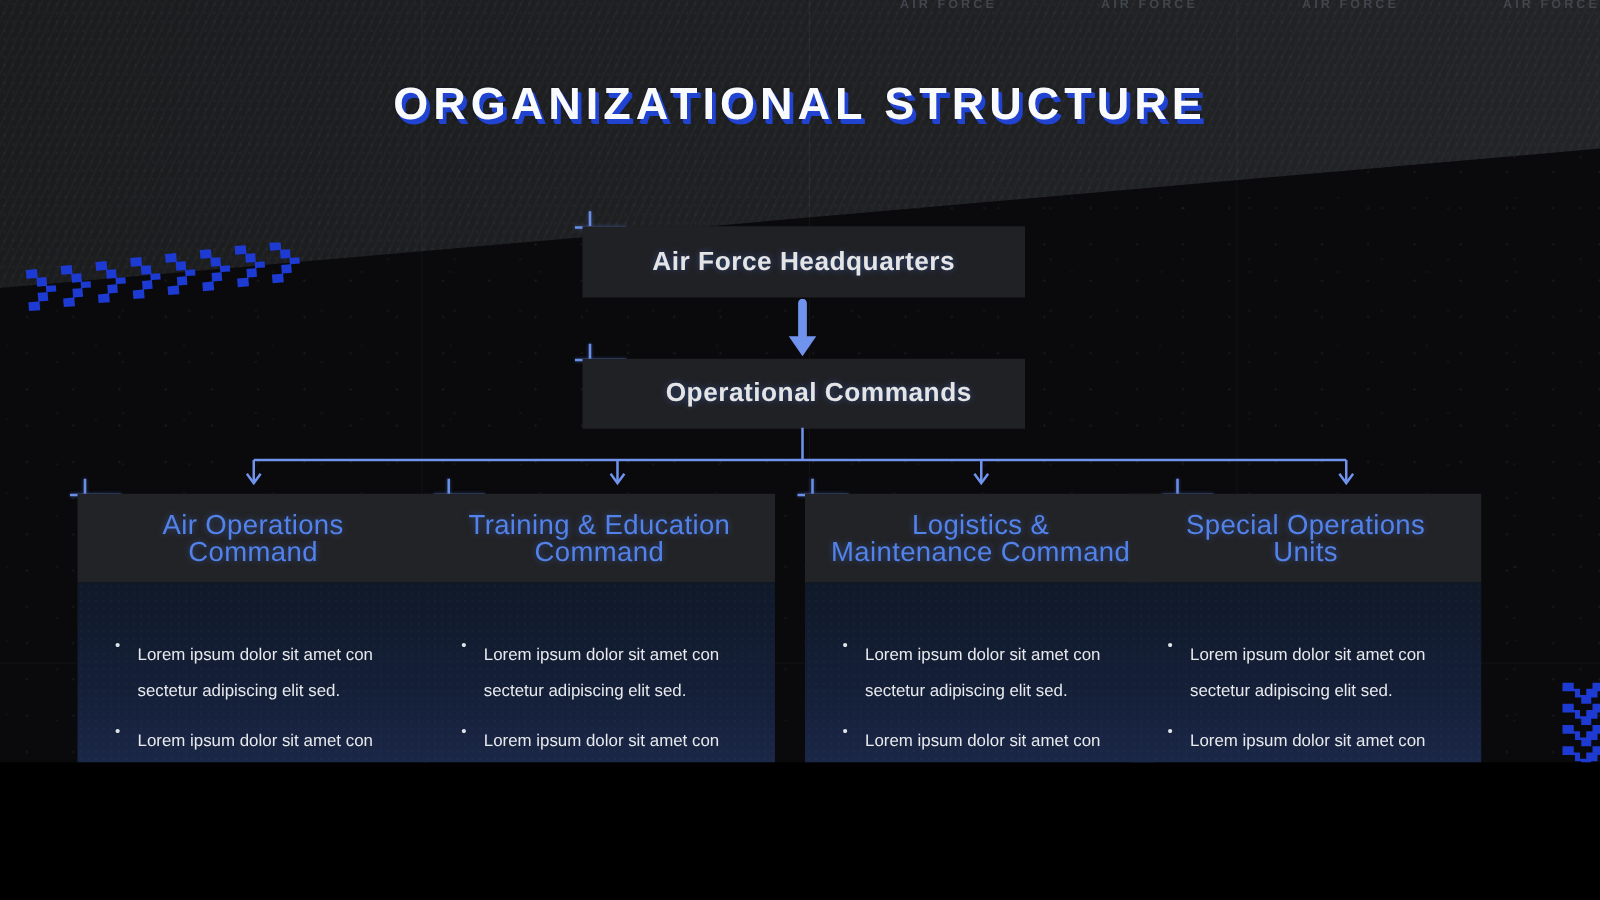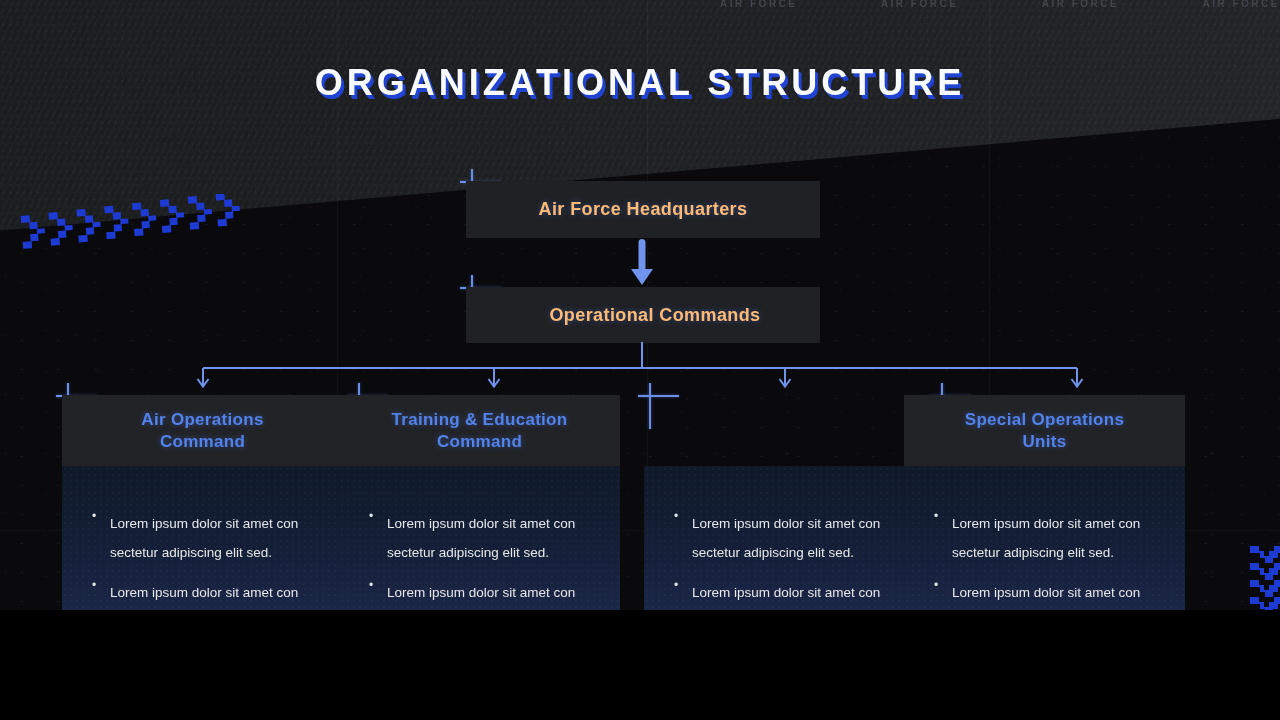--- a/index.html
+++ b/index.html
@@ -41,39 +41,39 @@
     font-size:36px; font-weight:700; letter-spacing:4px; color:#f8fafc;
     text-shadow: 2px 3px 0 #2143d2, 3px 4px 0 #2143d2, 0 0 2px rgba(10,16,48,.8);
     white-space:nowrap;
   }
   
   .node {
     position:absolute; background:#202124;
     display:flex; align-items:center; justify-content:center;
   }
   .node-label {
-    color:#fdba74; font-weight:700; font-size:18px; letter-spacing:.4px;
+    color:#e5e5e5; font-weight:700; font-size:21px; letter-spacing:.4px;
     text-shadow:0 0 6px rgba(70,120,235,.45);
   }
   .node-root { left:466px; top:181px; width:354px; height:57px; }
   .node-secondary { left:466px; top:287px; width:354px; height:56px;padding-left:24px; }
 
   
   .crosshair { position:absolute; width:46px; height:46px; pointer-events:none; }
   .crosshair .cv { position:absolute; left:11px; top:0; width:2px; height:46px; background:#6b8fe8; box-shadow:0 0 3px rgba(90,130,230,.5); }
   .crosshair .chz { position:absolute; left:0; top:12px; width:41px; height:2px; background:#6b8fe8; box-shadow:0 0 3px rgba(90,130,230,.5); }
 
   
   .card { position:absolute; top:395px; width:281px; height:245px; }
   .card-header {
     position:absolute; left:0; top:0; width:100%; height:71px; background:#222326;
     display:flex; align-items:center; justify-content:center; text-align:center;
   }
   .card-title {
-    color:#5282ea; font-weight:700; font-size:17px; line-height:22px;
+    color:#5282ea; font-weight:400; font-size:22px; line-height:22px;
     letter-spacing:.3px; white-space:pre-line;
     text-shadow:0 0 6px rgba(70,120,235,.45);
   }
   .card-body {
     position:absolute; left:0; top:71px; width:100%; height:174px;
     background:
       radial-gradient(rgba(120,150,220,.05) 1px, transparent 1.2px),
       linear-gradient(180deg, #101928 0%, #15203a 55%, #1d2b4e 100%);
     background-size:6px 6px, auto;
     padding:43px 16px 0 28px;
@@ -221,20 +221,24 @@
 sectetur adipiscing elit sed.</span>
       </div>
     </div>
   </div>
 
   <div class="crosshair" style="left:638px; top:383px;">
     <span class="cv"></span>
       <span class="chz"></span>
   </div>
   <div class="card card-c">
+    <div class="card-header">
+      <span class="card-title">Logistics &amp;
+Maintenance Command</span>
+    </div>
     <div class="card-body">
       <div class="bullet">
         <span class="bullet-marker">•</span>
         <span class="bullet-text">Lorem ipsum dolor sit amet con
 sectetur adipiscing elit sed.</span>
       </div>
       <div class="bullet">
         <span class="bullet-marker">•</span>
         <span class="bullet-text">Lorem ipsum dolor sit amet con
 sectetur adipiscing elit sed.</span>

